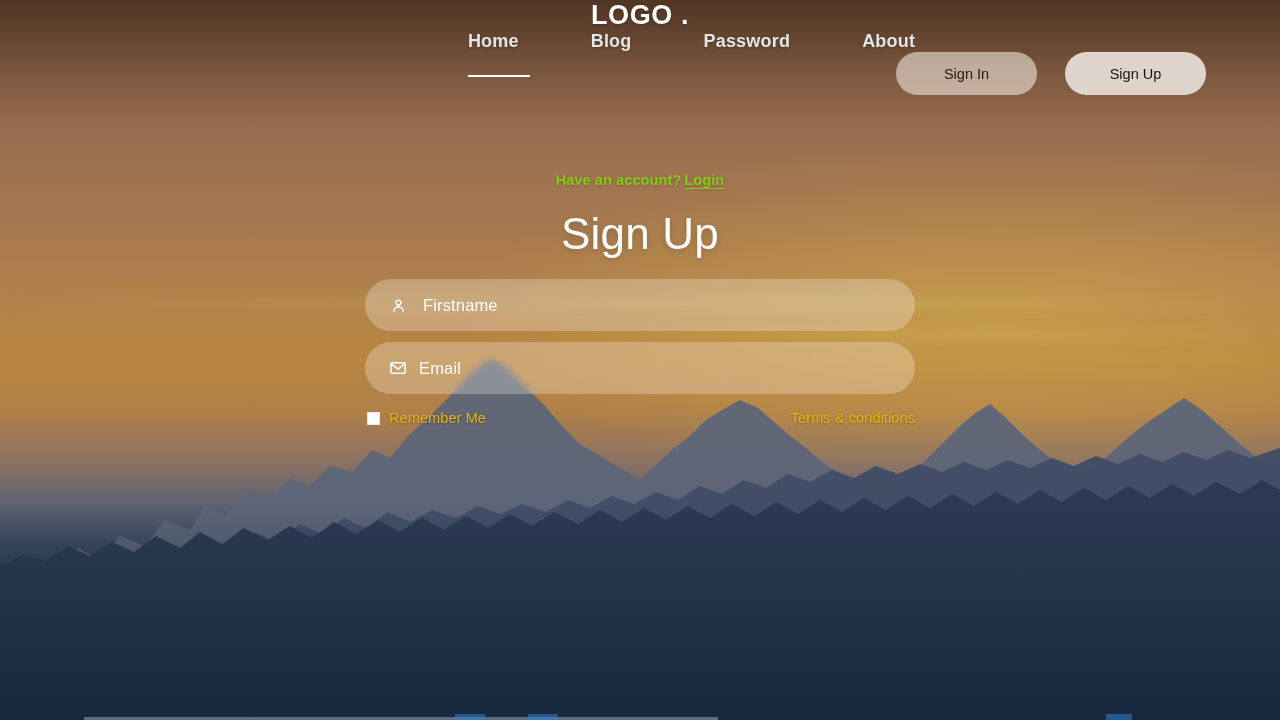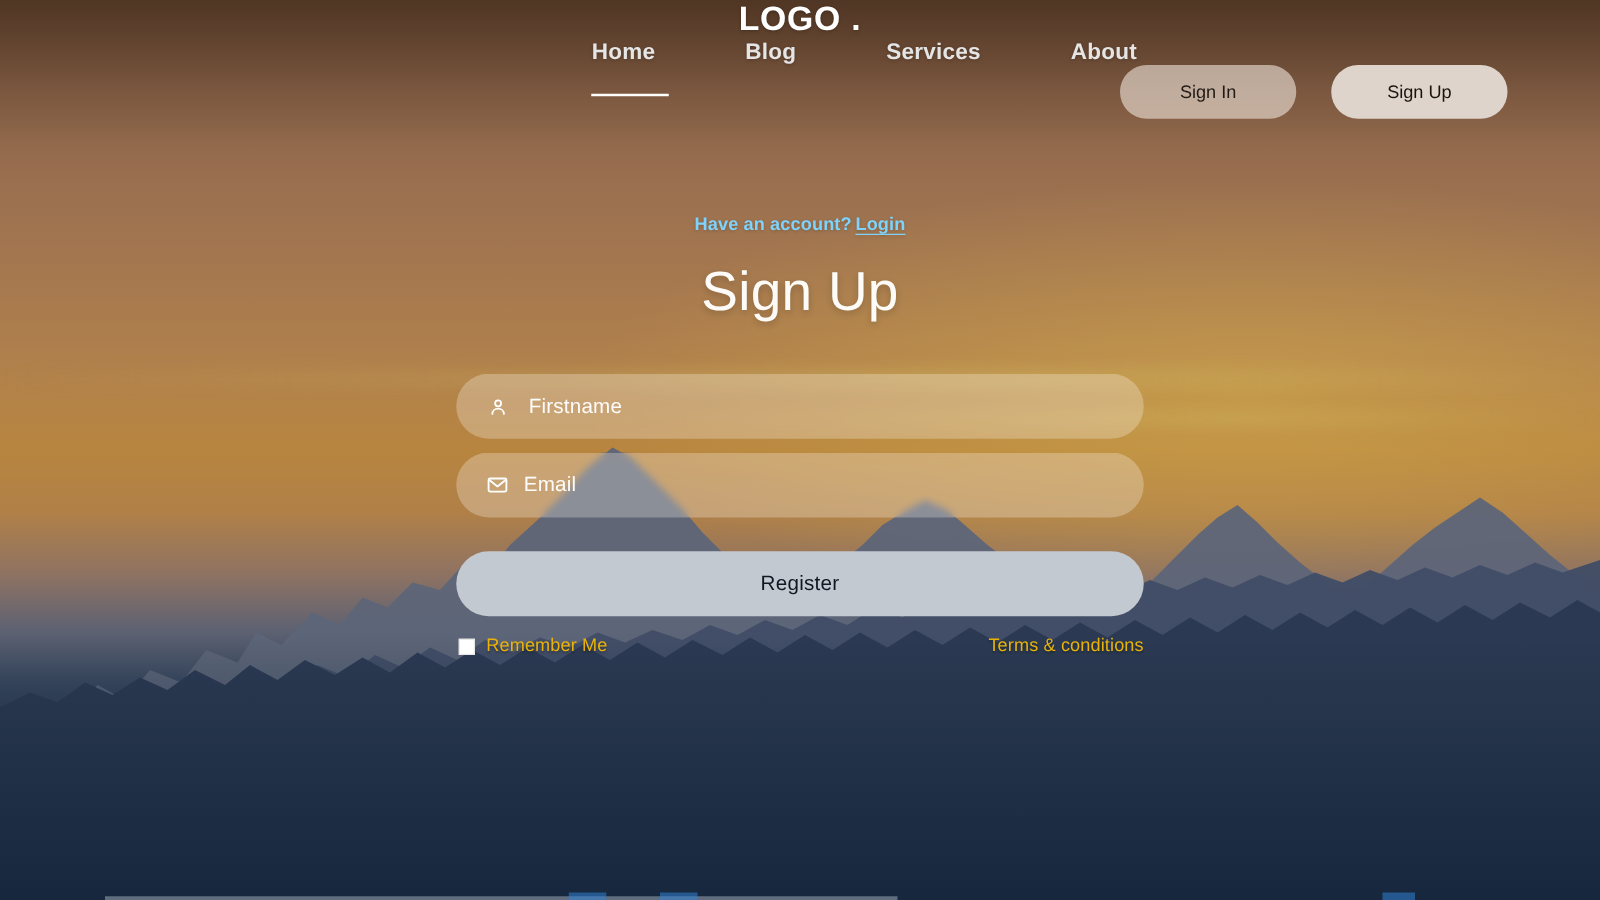--- a/index.html
+++ b/index.html
@@ -126,21 +126,21 @@
     position:absolute;
     left:50%;
     transform:translateX(-50%);
     top:172px;
     width:550px;
     z-index:15;
   }
 
   .have-account {
     text-align:center;
-    color:#7dd3fc;
+    color:#84cc16;
     font-size:14.5px;
     font-weight:600;
     letter-spacing:.1px;
     text-shadow:0 1px 3px rgba(0,0,0,.2);
   }
   .have-account .login-link {
     text-decoration:underline;
     text-underline-offset:3px;
     cursor:pointer;
     font-weight:700;
@@ -153,21 +153,21 @@
     font-size:44px;
     font-weight:400;
     letter-spacing:.2px;
     margin-top:21px;
     text-shadow:0 2px 6px rgba(0,0,0,.18);
   }
 
   .row {
     display:flex;
     gap:12px;
-    margin-top:40px;
+    margin-top:20px;
   }
 
   .field {
     position:relative;
     height:52px;
     border-radius:999px;
     display:flex;
     align-items:center;
     padding-left:24px;
     gap:16px;
@@ -276,21 +276,21 @@
 
   <div style="position:absolute;left:0;right:0;bottom:0;height:210px;background:linear-gradient(180deg,rgba(22,39,60,0) 0%,rgba(22,39,60,.55) 55%,rgba(21,38,60,.92) 100%);"></div>
 
   <div class="header">
 
     <div class="logo">LOGO .</div>
 
     <nav class="nav">
       <div class="nav-item active">Home</div>
       <div class="nav-item">Blog</div>
-      <div class="nav-item">Services</div>
+      <div class="nav-item">Password</div>
       <div class="nav-item">About</div>
     </nav>
 
     <div class="auth">
       <button class="btn-pill btn-signin">Sign In</button>
       <button class="btn-pill btn-signup">Sign Up</button>
     </div>
   </div>
 
   <div class="form-wrap">
@@ -319,21 +319,20 @@
       <span class="ficon">
         <svg width="18" height="18" viewBox="0 0 24 24" fill="none" stroke="#ffffff" stroke-width="2" stroke-linecap="round" stroke-linejoin="round">
           <rect x="2.5" y="5" width="19" height="14" rx="1.6"></rect>
             <path d="M3 6.5l9 7 9-7"></path>
         </svg>
       </span>
       <span class="ph">Email</span>
     </div>
 
 
-    <button class="register">Register</button>
 
     <div class="bottom-row">
       <div class="remember">
         <span class="cbox"></span>
         <span class="lbl">Remember Me</span>
       </div>
       <div class="terms">Terms &amp; conditions</div>
     </div>
   </div>
 

